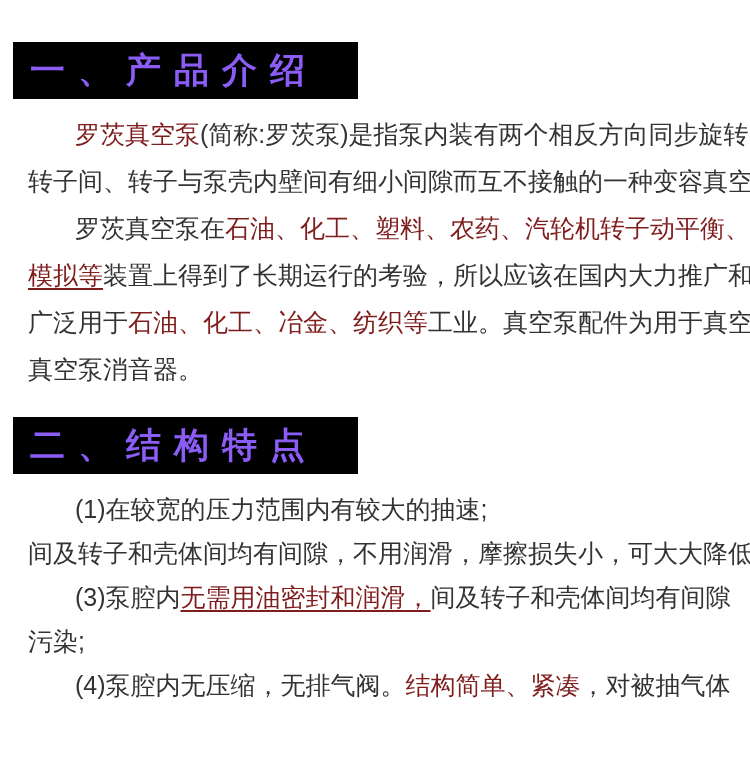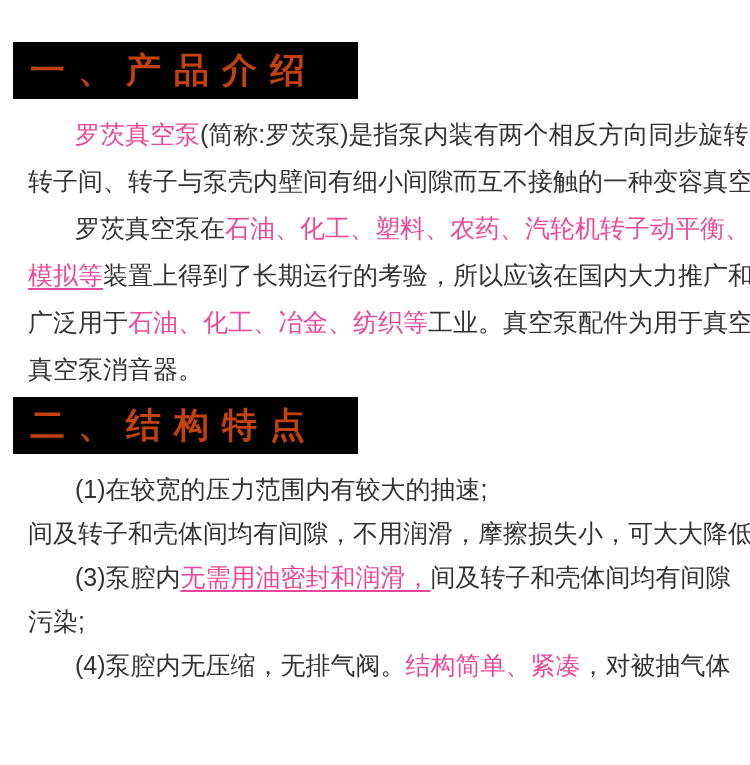--- a/index.html
+++ b/index.html
@@ -13,41 +13,41 @@
   .doc { width: 750px; height: 765px; position: relative; background: #ffffff; }
 
   .banner {
     width: 345px; height: 57px;
     background: #000000;
     margin-left: 13px;
     display: flex; align-items: center;
     padding-left: 17px;
   }
   .banner-1 { margin-top: 42px; }
-  .banner-2 { margin-top: 4px; }
+  .banner-2 { margin-top: 24px; }
   .banner-text {
-    color: #c2410c;
+    color: #8b5cf6;
     font-size: 35px;
     font-weight: bold;
     letter-spacing: 13px;
     white-space: nowrap;
   }
 
   .text-block {
     margin: 12px 18px 0 28px;
     font-size: 25px;
     color: #333333;
   }
   .block-intro { margin-top: 12px; }
   .block-intro .line { line-height: 47px; }
   .block-features { margin-top: 13px; }
   .block-features .line { line-height: 44px; }
   .line { white-space: nowrap; }
   .indent { padding-left: 47px; }
-  .red { color: #ec4899; }
+  .red { color: #7f1d1d; }
   .underline {
     text-decoration: underline;
     text-decoration-thickness: 2px;
     text-underline-offset: 4px;
     text-align: right;
   }
 </style>
 </head>
 <body>
 

